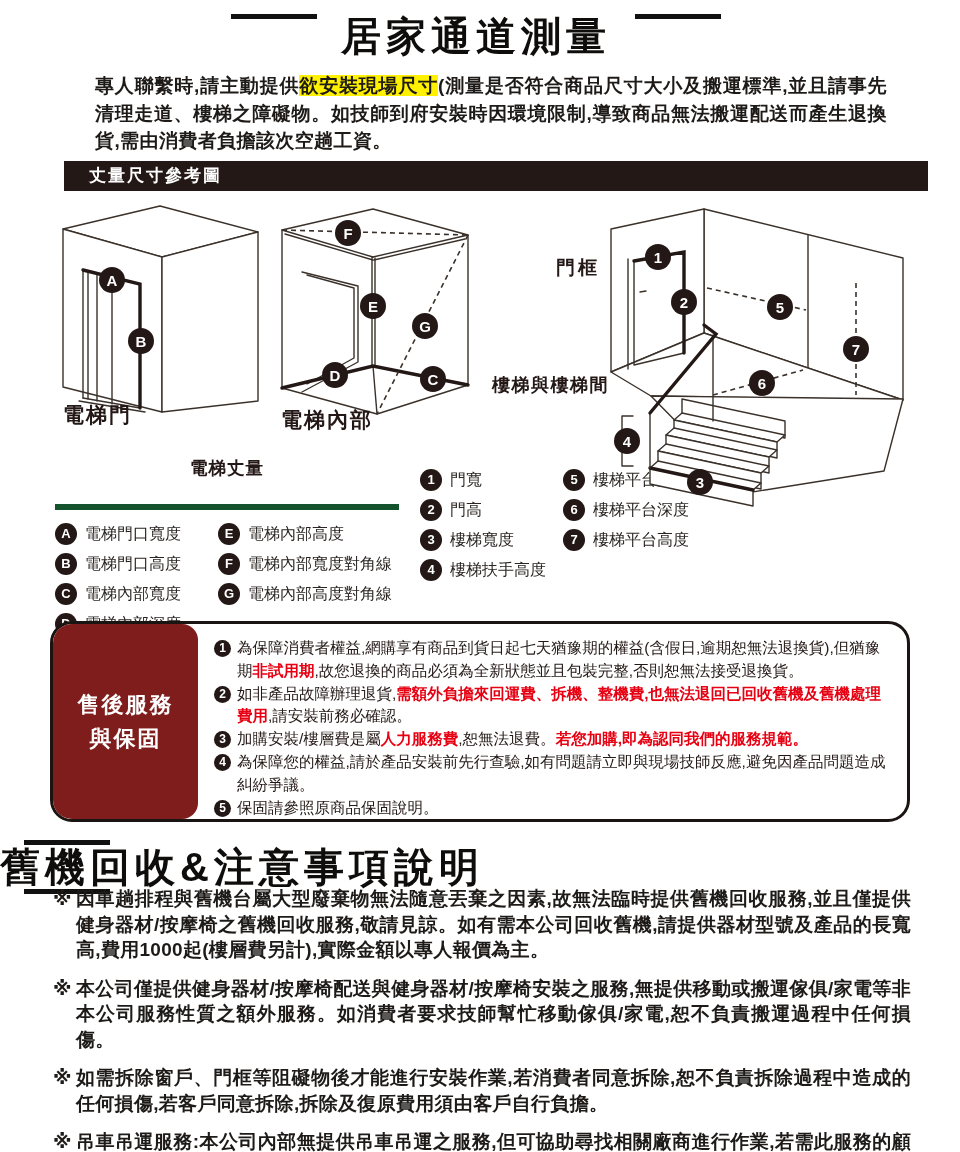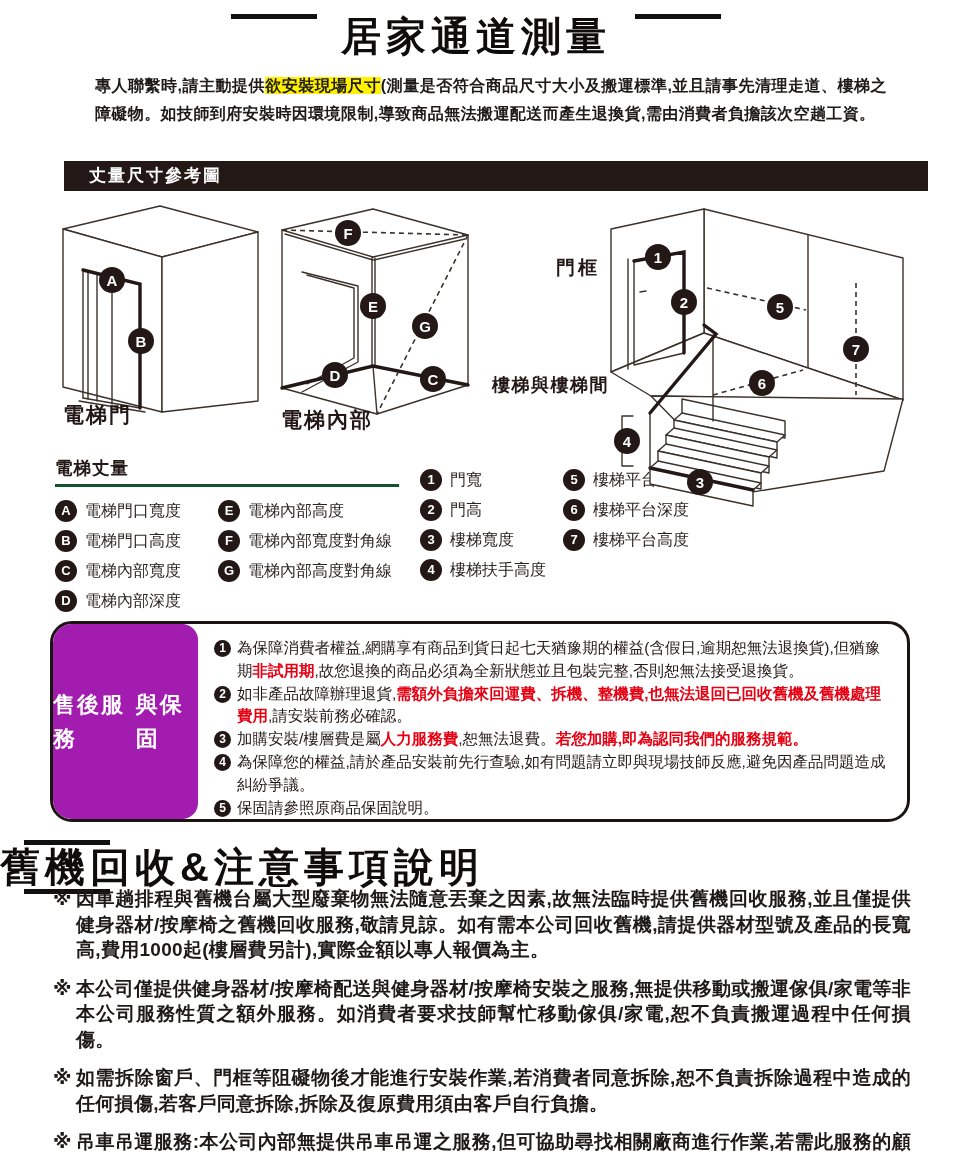--- a/index.html
+++ b/index.html
@@ -6,47 +6,47 @@
   html,body { background:#ffffff; }
   body { font-family:"Liberation Sans","DejaVu Sans",sans-serif; color:#1d1a18; }
   .page { position:relative; width:960px; height:1152px; background:#fff; overflow:hidden; margin:0 auto; }
 
   
   .sec-title { position:absolute; left:0; width:952px; display:flex; align-items:flex-start; justify-content:center; }
   .sec-title .dash { width:86px; height:5px; background:#111; margin:0 24px; }
   .sec-title .t { font-size:40px; font-weight:700; color:#0f0d0c; letter-spacing:5px; line-height:1.1; }
 
   
-  .intro { position:absolute; left:95px; top:72px; width:792px; font-size:16px; line-height:27.5px; font-weight:700; letter-spacing:0.4px; color:#1d1a18; text-align:justify; }
+  .intro { position:absolute; left:95px; top:72px; width:792px; font-size:19px; line-height:27.5px; font-weight:700; letter-spacing:0.4px; color:#1d1a18; text-align:justify; }
   .intro .hl { background:#fff100; }
 
   
   .ref-bar { position:absolute; left:48px; top:161px; width:864px; height:30px; background:#231815; color:#fff; font-size:17px; font-weight:700; letter-spacing:2px; line-height:30px; padding-left:25px;margin-left:16px; }
 
   .diagram-caption { position:absolute; font-size:21px; font-weight:700; letter-spacing:2px; color:#231815; }
 
   svg { position:absolute; overflow:visible; }
   .ln { fill:none; stroke:#3a312a; stroke-width:1.4; stroke-linejoin:round; stroke-linecap:round; }
   .lnw { fill:#ffffff; stroke:#3a312a; stroke-width:1.4; stroke-linejoin:round; }
   .thick { fill:none; stroke:#231815; stroke-width:3.4; stroke-linecap:round; }
   .dash { fill:none; stroke:#3a312a; stroke-width:1.6; stroke-dasharray:5,4; }
   .badge-c { fill:#231815; }
   .badge-t { fill:#ffffff; font-size:15px; font-weight:700; font-family:"Liberation Sans","DejaVu Sans",sans-serif; }
   .svg-label { fill:#231815; font-weight:700; font-family:"Liberation Sans","DejaVu Sans",sans-serif; }
 
   
   .mlist { position:absolute; }
-  .mlist .m-head { font-size:17.5px; font-weight:700; color:#231815; letter-spacing:1px; padding-bottom:4px; border-bottom:3px solid #14532d; }
+  .mlist .m-head { font-size:17.5px; font-weight:700; color:#231815; letter-spacing:1px; padding-bottom:24px; border-bottom:6px solid #14532d;text-align:center; }
   .mcols { display:flex; margin-top:9px; }
   .mcol .row { position:relative; padding-left:30px; height:30px; line-height:30px; font-size:16px; color:#2a2522; white-space:nowrap; }
   .mcol .marker { position:absolute; left:0; top:4px; width:22px; height:22px; border-radius:50%; background:#231815; color:#fff; font-size:13px; font-weight:700; display:flex; align-items:center; justify-content:center; }
 
   
   .srv-box { position:absolute; left:50px; top:621px; width:860px; height:201px; border:3.5px solid #1a1412; border-radius:22px; display:flex; overflow:hidden; background:#fff; }
-  .srv-label { width:145px; background:#a21caf; color:#fff; display:flex; flex-direction:row; align-items:center; justify-content:center; font-size:22px; font-weight:700; letter-spacing:2px; line-height:34px; border-radius:0 16px 16px 0; flex-shrink:0; }
+  .srv-label { width:145px; background:#7f1d1d; color:#fff; display:flex; flex-direction:column; align-items:center; justify-content:center; font-size:22px; font-weight:700; letter-spacing:2px; line-height:34px; border-radius:0 16px 16px 0; flex-shrink:0; }
   .srv-body { flex:1; padding:13px 12px 8px 16px; }
   .srv-row { position:relative; padding-left:23px; font-size:15.5px; line-height:22.8px; color:#231815; letter-spacing:0; }
   .srv-row .marker { position:absolute; left:0; top:3px; width:17px; height:17px; border-radius:50%; background:#231815; color:#fff; font-size:12px; font-weight:700; display:flex; align-items:center; justify-content:center; }
   .red { color:#e60012; font-weight:700; }
 
   
   .notes { position:absolute; left:53px; top:886px; width:858px; }
   .note { position:relative; padding-left:23px; font-size:19px; line-height:25.5px; font-weight:700; color:#1d1a18; letter-spacing:0.3px; margin-bottom:13px; text-align:justify; }
   .note .marker { position:absolute; left:0; top:0; }
 </style>

